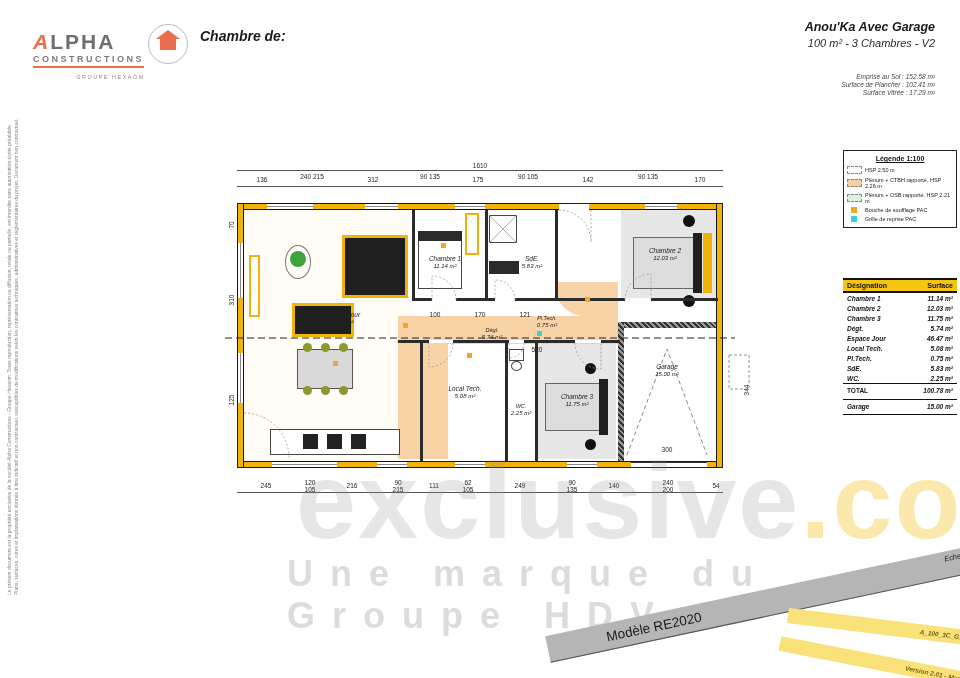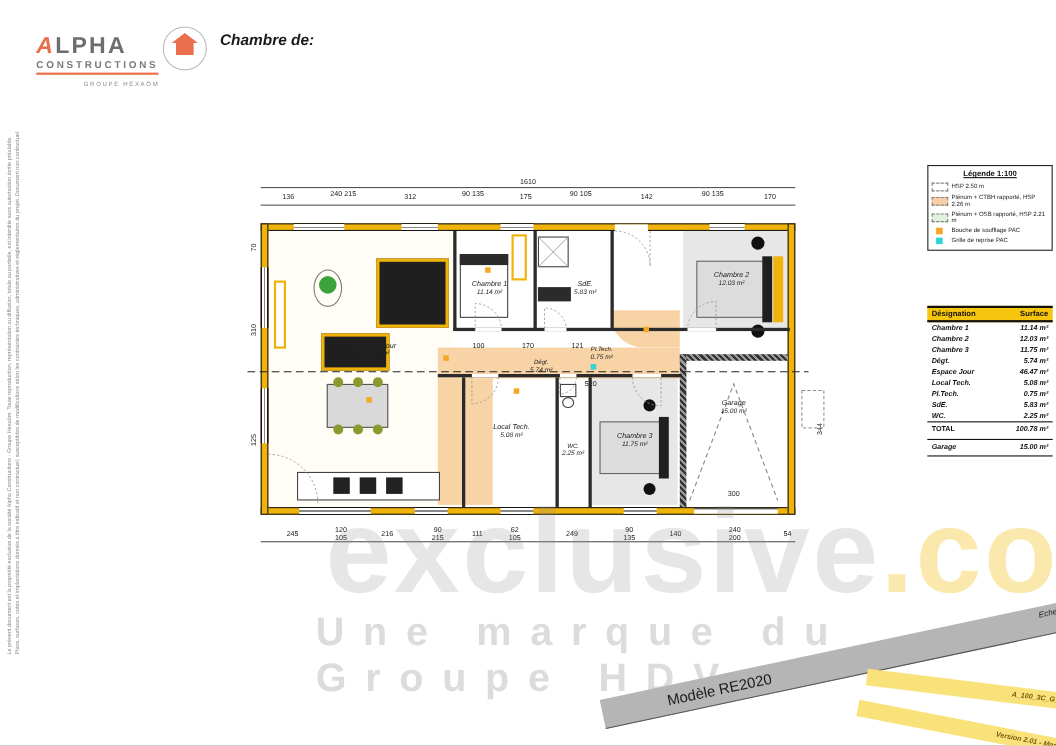--- a/index.html
+++ b/index.html
@@ -105,20 +105,29 @@
         <div id="house-body">
             <div id="house-roof"></div>
           </div>
       </div>
     </div>
     <div id="logo-group">GROUPE HEXAÖM</div>
   </div>
 
   <div id="project-label" class="abs" style="left:200px; top:28px;">Chambre de:</div>
 
+  <div class="abs" style="right:25px; top:20px; width:300px;">
+    <div id="doc-title">Anou'Ka Avec Garage</div>
+    <div id="doc-subtitle">100 m² - 3 Chambres - V2</div>
+    <div style="margin-top:24px;">
+      <div class="surf-line">Emprise au Sol : 152.58 m²</div>
+      <div class="surf-line">Surface de Plancher : 102.41 m²</div>
+      <div class="surf-line">Surface Vitrée : 17.29 m²</div>
+    </div>
+  </div>
 
   <div class="abs" style="left:6px; top:95px; display:flex; gap:1px;">
     <div class="vtext">Le présent document est la propriété exclusive de la société Alpha Constructions - Groupe Hexaöm. Toute reproduction, représentation ou diffusion, totale ou partielle, est interdite sans autorisation écrite préalable.</div>
     <div class="vtext">Plans, surfaces, cotes et implantations donnés à titre indicatif et non contractuel, susceptibles de modifications selon les contraintes techniques, administratives et réglementaires du projet. Document non contractuel.</div>
   </div>
 
   <div id="wm-mid" class="abs" style="left:296px; top:438px;"><span>exclusive</span><span class="dotcom">.com</span></div>
   <div id="wm-tag" class="abs" style="left:287px; top:553px;">Une marque du Groupe HDV</div>
 
   <div class="dimline" style="left:237px; top:170px; width:486px; height:1px;"></div>

